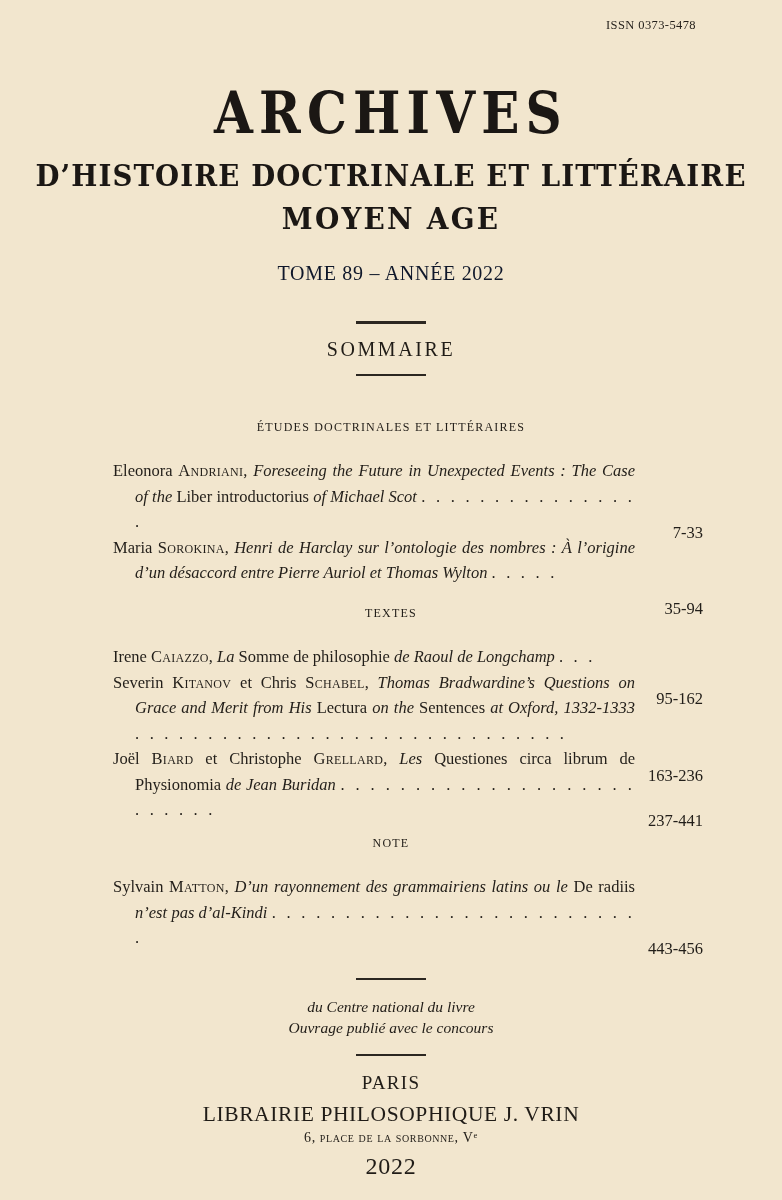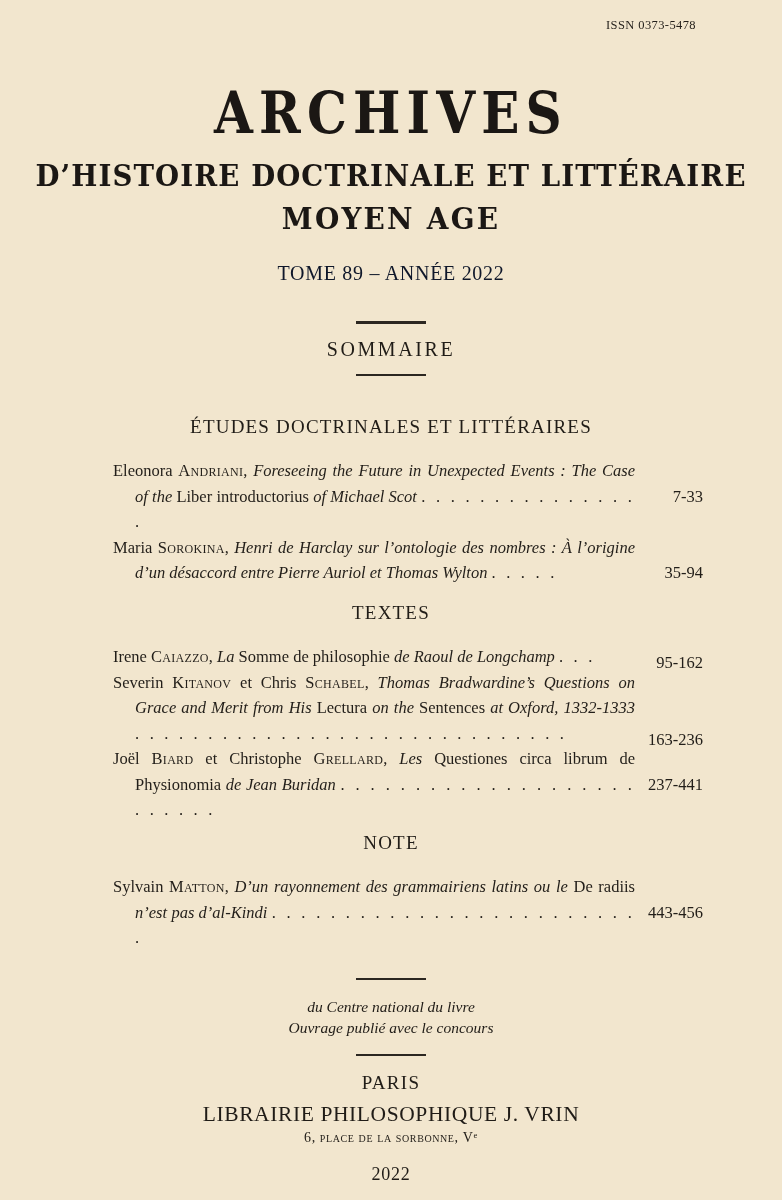--- a/index.html
+++ b/index.html
@@ -111,21 +111,21 @@
   }
 
   
   .section-head {
     text-align: center;
     font-size: 17px;
     letter-spacing: 1.2px;
     font-variant: small-caps;
   }
   .section-head .cap {
-    font-size: 19px;
+    font-size: 12px;
   }
 
   .sec-etudes { position: absolute; top: 416px; left: 0; width: 782px; }
   .sec-textes { position: absolute; top: 602px; left: 0; width: 782px; }
   .sec-note   { position: absolute; top: 832px; left: 0; width: 782px; }
 
   
   .toc {
     position: absolute;
     left: 113px;
@@ -148,20 +148,21 @@
     text-indent: 0;
     padding-left: 22px;
     text-indent: -22px;
   }
   .pages {
     position: absolute;
     right: 0;
     width: 78px;
     text-align: right;
     font-size: 16.5px;
+    margin-top: 36px;
   }
 
   .sc {
     font-variant: small-caps;
     letter-spacing: 0.3px;
   }
   .it { font-style: italic; }
   .ro { font-style: normal; }
 
   .leader {
@@ -198,23 +199,23 @@
   .imp-addr {
     font-size: 14px;
     letter-spacing: 0.6px;
     margin-top: 3px;
     font-variant: small-caps;
   }
   .imp-addr .num { font-variant: normal; }
   .imp-addr .vee { font-variant: normal; }
   .imp-addr sup { font-size: 0.62em; vertical-align: 0.42em; font-variant: normal; }
   .imp-year {
-    font-size: 18px;
+    font-size: 24px;
     letter-spacing: 0.8px;
-    margin-top: 18px;
+    margin-top: 7px;
   }
 </style>
 </head>
 <body>
 
 <div class="page">
 
   <div class="issn">ISSN 0373-5478</div>
 
   <div class="masthead">

